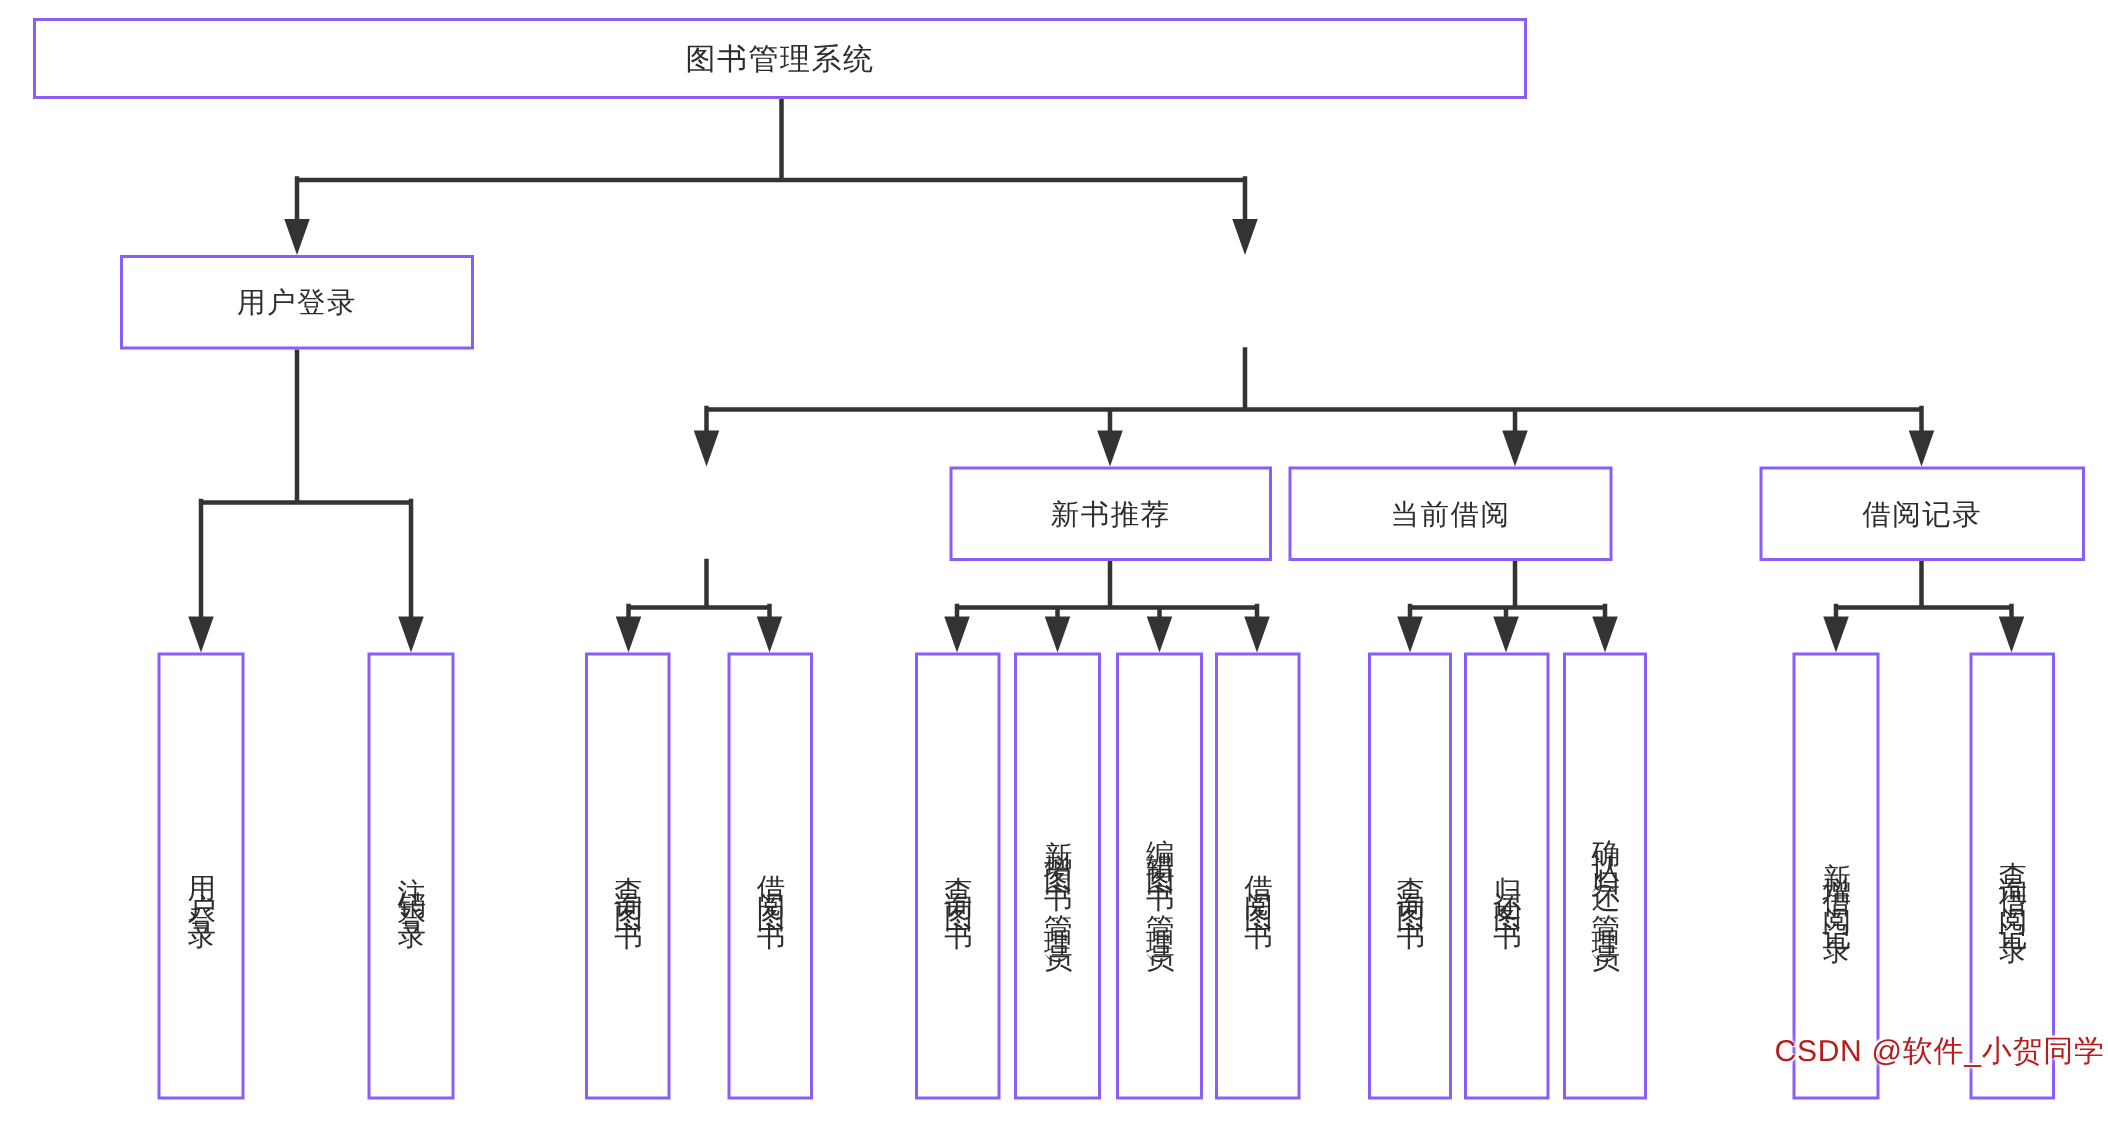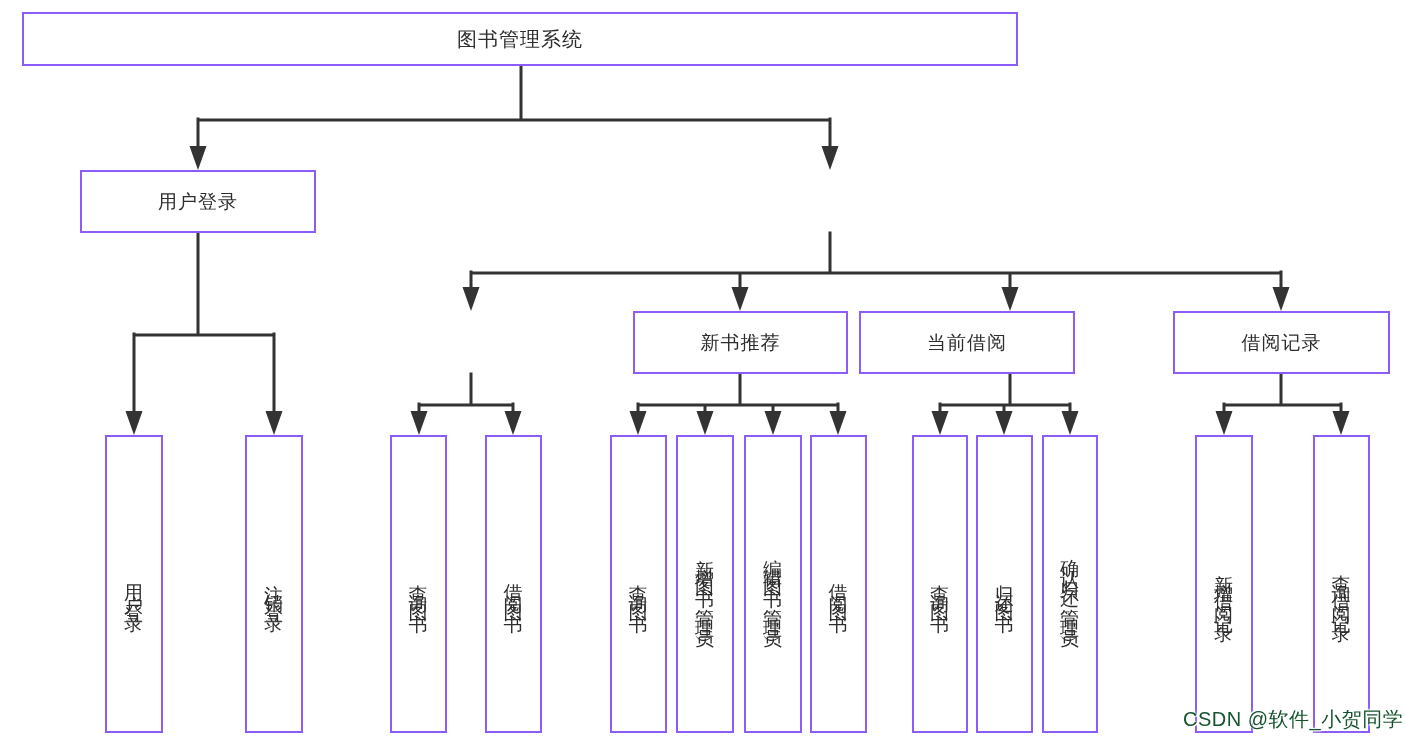--- a/index.html
+++ b/index.html
@@ -58,24 +58,24 @@
   .l7  { left: 744px;  width: 58px; }
   .l8  { left: 810px;  width: 57px; }
   .l9  { left: 912px;  width: 56px; }
   .l10 { left: 976px;  width: 57px; }
   .l11 { left: 1042px; width: 56px; }
   .l12 { left: 1195px; width: 58px; }
   .l13 { left: 1313px; width: 57px; }
   .watermark {
     position: absolute;
     left: 1183px;
-    top: 706px;
+    top: 687px;
     font-size: 20px;
     letter-spacing: 0.5px;
-    color: #14532d;
+    color: #b91c1c;
     text-shadow: 0 0 2px #ffffff, 1px 1px 0 #ffffff, -1px -1px 0 #ffffff, 0 0 4px #ffffff;
     z-index: 5;
     white-space: nowrap;
   }
 </style>
 </head>
 <body>
 
 <div id="canvas">
 

